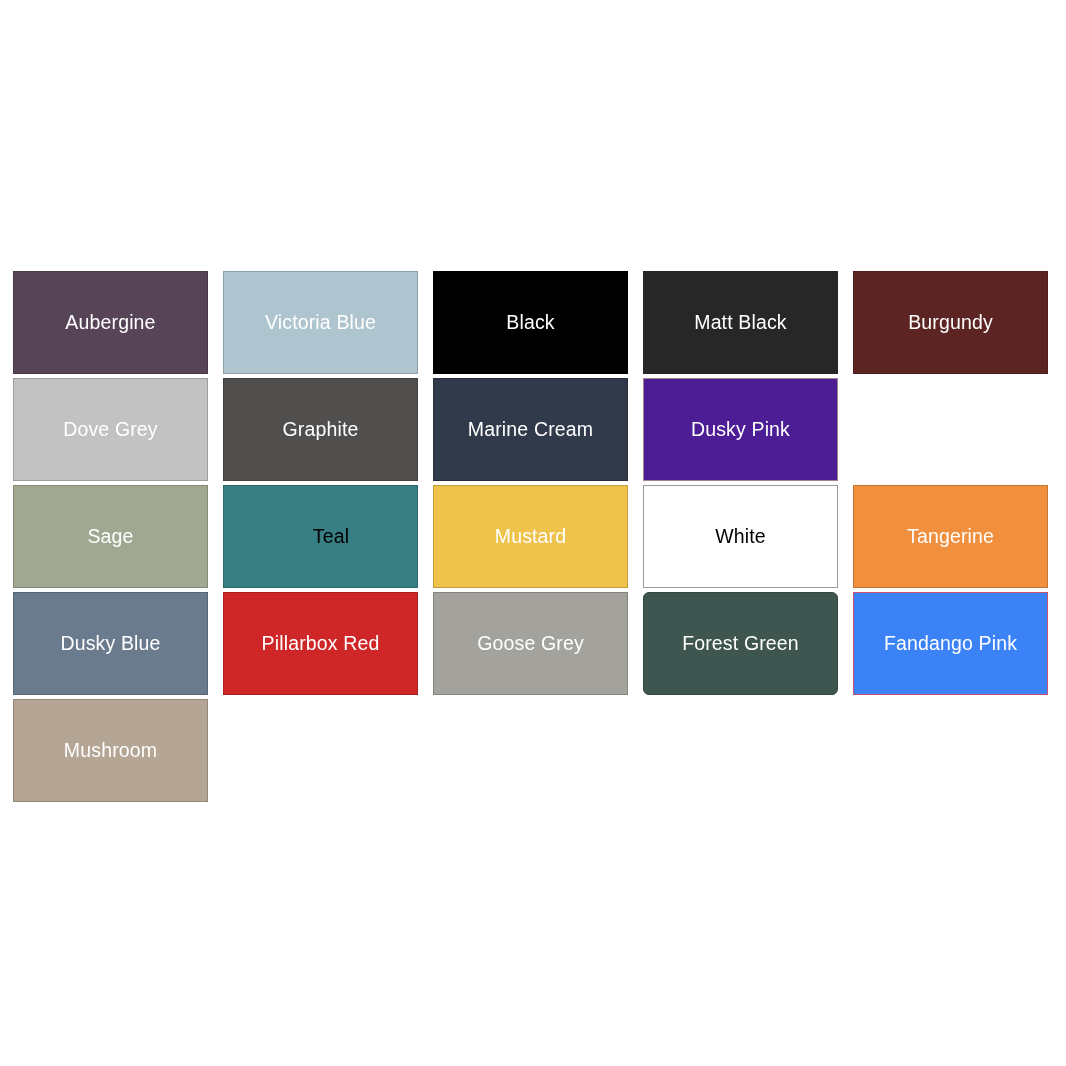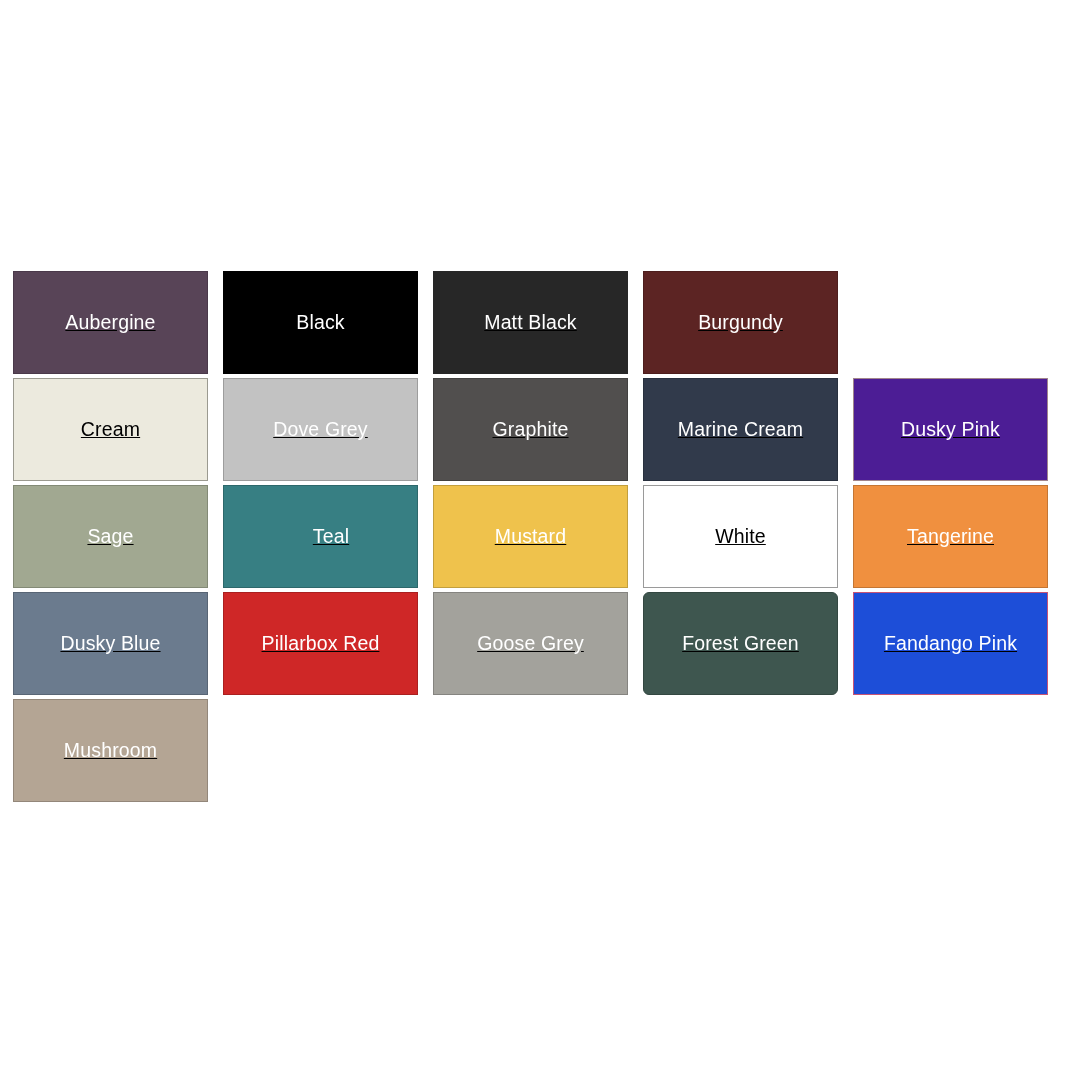--- a/index.html
+++ b/index.html
@@ -19,21 +19,20 @@
     left: 13px;
     top: 271px;
     width: 1039px;
     height: 527px;
   }
 
   .swatch-row {
     display: flex;
     height: 104px;
     margin-bottom: 3px;
-    text-decoration: underline;
   }
   .swatch-row:last-child {
     margin-bottom: 0;
   }
 
   .swatch {
     width: 195px;
     height: 103px;
     margin-right: 15px;
     box-sizing: border-box;
@@ -63,53 +62,53 @@
   }
 </style>
 </head>
 <body>
 
 <div id="swatch-chart">
     <div class="swatch-row">
       <div class="swatch" style="background: rgb(88, 68, 87); border-color: rgb(74, 57, 74);">
         <span class="swatch-label light" style="color: rgb(255, 255, 255);">Aubergine</span>
       </div>
+      <div class="swatch" style="background: rgb(174, 196, 206); border-color: rgb(140, 158, 167);">
+        <span class="swatch-label light" style="color: rgb(255, 255, 255);">Victoria Blue</span>
+      </div>
       <div class="swatch" style="background: rgb(0, 0, 0); border-color: rgb(0, 0, 0);">
         <span class="swatch-label light" style="color: rgb(255, 255, 255);">Black</span>
       </div>
       <div class="swatch" style="background: rgb(39, 39, 39); border-color: rgb(39, 39, 39);">
         <span class="swatch-label light" style="color: rgb(255, 255, 255);">Matt Black</span>
       </div>
       <div class="swatch" style="background: rgb(92, 36, 35); border-color: rgb(77, 30, 29);">
         <span class="swatch-label light" style="color: rgb(255, 255, 255);">Burgundy</span>
       </div>
     </div>
     <div class="swatch-row">
-      <div class="swatch" style="background: rgb(236, 234, 222); border-color: rgb(155, 154, 144);">
-        <span class="swatch-label dark" style="color: rgb(0, 0, 0);">Cream</span>
-      </div>
       <div class="swatch" style="background: rgb(194, 194, 194); border-color: rgb(157, 157, 157);">
         <span class="swatch-label light" style="color: rgb(255, 255, 255);">Dove Grey</span>
       </div>
       <div class="swatch" style="background: rgb(81, 79, 78); border-color: rgb(66, 65, 64);">
         <span class="swatch-label light" style="color: rgb(255, 255, 255);">Graphite</span>
       </div>
       <div class="swatch" style="background: rgb(49, 58, 75); border-color: rgb(40, 48, 62);">
         <span class="swatch-label light" style="color: rgb(255, 255, 255);">Marine Cream</span>
       </div>
       <div class="swatch" style="background: #4c1d95; border-color: rgb(161, 133, 140);">
         <span class="swatch-label light" style="color: rgb(255, 255, 255);">Dusky Pink</span>
       </div>
     </div>
     <div class="swatch-row">
       <div class="swatch" style="background: rgb(161, 168, 145); border-color: rgb(131, 138, 118);">
         <span class="swatch-label light" style="color: rgb(255, 255, 255);">Sage</span>
       </div>
       <div class="swatch" style="background: rgb(55, 127, 131); border-color: rgb(45, 104, 107);">
-        <span class="swatch-label light" style="color: #ffffff; margin-left: 21px;">Teal</span>
+        <span class="swatch-label light" style="color: #000000; margin-left: 21px;">Teal</span>
       </div>
       <div class="swatch" style="background: rgb(239, 194, 76); border-color: rgb(194, 159, 62);">
         <span class="swatch-label light" style="color: rgb(255, 255, 255);">Mustard</span>
       </div>
       <div class="swatch" style="background: rgb(255, 255, 255); border-color: rgb(154, 154, 154);">
         <span class="swatch-label dark" style="color: rgb(0, 0, 0);">White</span>
       </div>
       <div class="swatch" style="background: rgb(240, 144, 63); border-color: rgb(196, 118, 52);">
         <span class="swatch-label light" style="color: rgb(255, 255, 255);">Tangerine</span>
       </div>
@@ -120,21 +119,21 @@
       </div>
       <div class="swatch" style="background: rgb(207, 39, 39); border-color: rgb(170, 32, 32);">
         <span class="swatch-label light" style="color: rgb(255, 255, 255);">Pillarbox Red</span>
       </div>
       <div class="swatch" style="background: rgb(163, 162, 156); border-color: rgb(133, 132, 128); align-items: center;">
         <span class="swatch-label light" style="color: rgb(255, 255, 255);">Goose Grey</span>
       </div>
       <div class="swatch" style="background: rgb(62, 86, 79); border-color: rgb(51, 71, 65); border-radius: 6px;">
         <span class="swatch-label light" style="color: rgb(255, 255, 255);">Forest Green</span>
       </div>
-      <div class="swatch" style="background: #1d4ed8; border-color: rgb(199, 83, 117);">
+      <div class="swatch" style="background: #3b82f6; border-color: rgb(199, 83, 117);">
         <span class="swatch-label light" style="color: rgb(255, 255, 255);">Fandango Pink</span>
       </div>
     </div>
     <div class="swatch-row">
       <div class="swatch" style="background: rgb(180, 165, 148); border-color: rgb(147, 135, 122);">
         <span class="swatch-label light" style="color: rgb(255, 255, 255);">Mushroom</span>
       </div>
     </div>
   </div>
 

